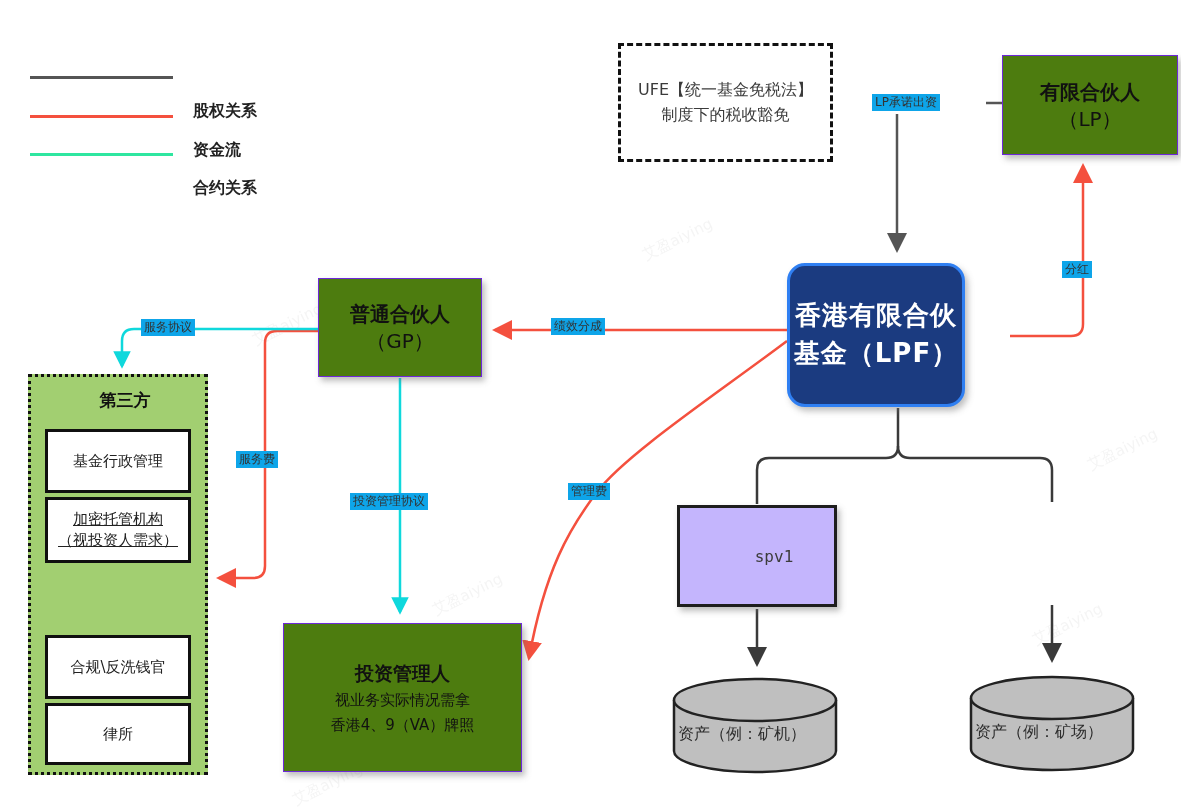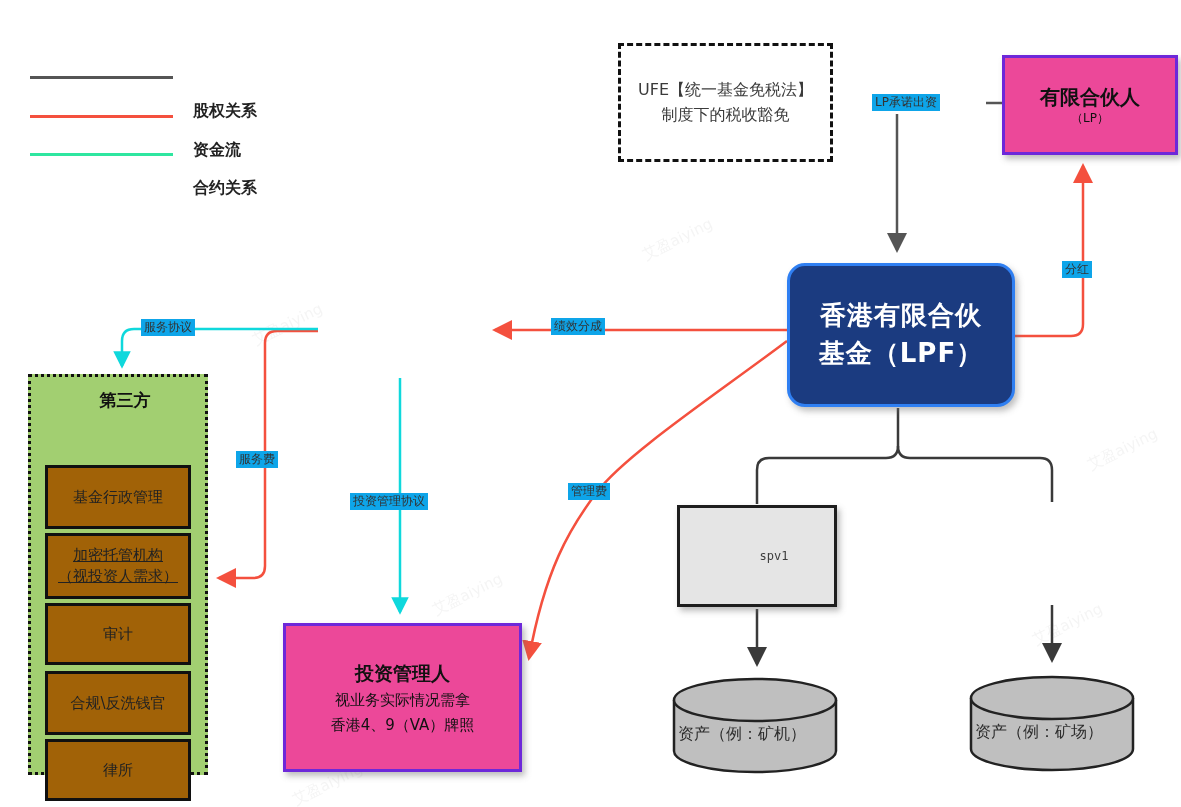--- a/index.html
+++ b/index.html
@@ -11,41 +11,41 @@
   
   .legend-line{position:absolute;width:143px;height:3px;z-index:2;}
   .lg-gray{background:#555555;}
   .lg-red{background:#f4503e;}
   .lg-teal{background:#2ee6a0;}
   .legend-label{position:absolute;z-index:2;font-size:16px;font-weight:bold;color:#222;margin-top:33px;}
 
   
   .node{position:absolute;z-index:2;display:flex;flex-direction:column;align-items:center;justify-content:center;text-align:center;box-sizing:border-box;}
   .shadow{box-shadow:3px 4px 6px rgba(110,110,110,.45);}
-  .yellow{background:#ec4899;border:3px solid #6d28d9;}
+  .yellow{background:#4d7c0f;border:1px solid #6d28d9;}
   .node-title{font-size:20px;font-weight:bold;color:#111;line-height:1.35;}
-  .node-sub{font-size:12px;color:#111;line-height:1.3;}
+  .node-sub{font-size:20px;color:#111;line-height:1.3;}
 
   .ufe{border:3px dashed #111;background:#fff;align-items:center;}
   .ufe div{font-size:16px;color:#3a3a3a;line-height:1.55;}
 
   .lpf{background:#1b3b80;border:3px solid #2f7ff2;border-radius:18px;}
   .lpf div{color:#ffffff;font-size:26px;font-weight:bold;line-height:1.45;letter-spacing:1px;}
 
   .third{background:#a2cf71;border:3px dotted #101010;}
   .third-title{position:absolute;left:14px;right:0;top:12px;text-align:center;font-size:17px;font-weight:bold;color:#111;}
-  .tp-item{position:absolute;left:14px;width:146px;background:#a16207;border:3px solid #101010;
+  .tp-item{position:absolute;left:14px;width:146px;background:#ffffff;border:3px solid #101010;
            display:flex;align-items:center;justify-content:center;text-align:center;
-           font-size:15px;color:#222;white-space:pre-line;line-height:1.4;box-sizing:border-box;margin-top:36px;}
+           font-size:15px;color:#222;white-space:pre-line;line-height:1.4;box-sizing:border-box;}
 
   .manager{padding:10px 8px;}
   .mg-title{font-size:19px;font-weight:bold;color:#111;line-height:1.6;}
   .mg-line{font-size:15px;color:#111;line-height:1.65;}
 
-  .spv{background:#e5e5e5;border:3px solid #1e1e1e;font-size:12px;color:#3c3c3c;
+  .spv{background:#c4b5fd;border:3px solid #1e1e1e;font-size:16px;color:#3c3c3c;
        font-family:"DejaVu Sans Mono","Liberation Mono",monospace;padding-left:34px;}
 
   .cyl-label{position:absolute;z-index:3;font-size:16px;color:#2e2e2e;}
 
   
   .edge-label{position:absolute;z-index:3;background:#0ea5e9;padding:0 3px;font-size:12px;color:#333;white-space:nowrap;}
 </style>
 </head>
 <body>
 
@@ -122,32 +122,35 @@
   <div class="node ufe" style="left:618px;top:43px;width:215px;height:119px;">
     <div>UFE【统一基金免税法】</div>
     <div>制度下的税收豁免</div>
   </div>
 
   <div class="node yellow shadow" style="left:1002px;top:55px;width:176px;height:100px;">
     <div class="node-title">有限合伙人</div>
     <div class="node-sub">（LP）</div>
   </div>
 
-  <div class="node lpf shadow" style="left:787px;top:263px;width:228px;height:144px;">
+  <div class="node lpf shadow" style="left:787px;top:263px;width:178px;height:144px;">
     <div>香港有限合伙</div>
     <div>基金（LPF）</div>
   </div>
 
+  <div class="node yellow shadow" style="left:318px;top:278px;width:164px;height:99px;">
+    <div class="node-title">普通合伙人</div>
+    <div class="node-sub">（GP）</div>
+  </div>
 
   <div class="node third" style="left:28px;top:374px;width:180px;height:401px;">
     <div class="third-title">第三方</div>
     <div class="tp-item" style="top:52px;height:64px;">基金行政管理</div>
     <div class="tp-item" style="top:120px;height:66px;text-decoration:underline;">加密托管机构
 （视投资人需求）</div>
-    <div class="tp-item" style="top:190px;height:62px;">审计</div>
     <div class="tp-item" style="top:258px;height:64px;">合规\反洗钱官</div>
     <div class="tp-item" style="top:326px;height:62px;">律所</div>
   </div>
 
   <div class="node yellow shadow manager" style="left:283px;top:623px;width:239px;height:149px;">
     <div class="mg-title">投资管理人</div>
     <div class="mg-line">视业务实际情况需拿</div>
     <div class="mg-line">香港4、9（VA）牌照</div>
   </div>
 

